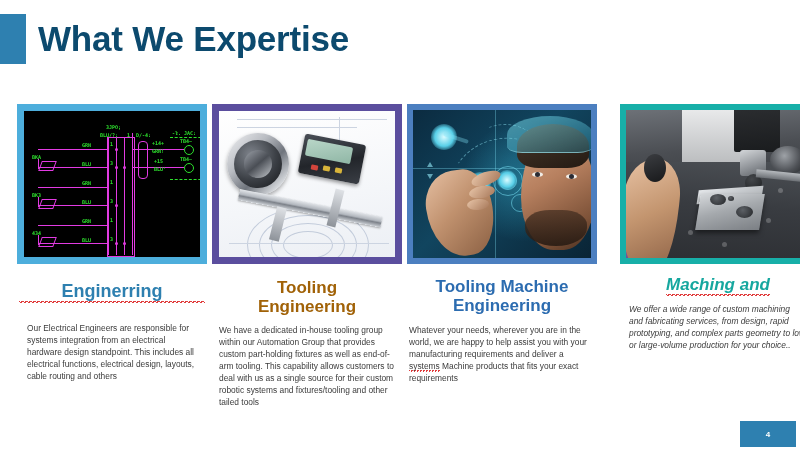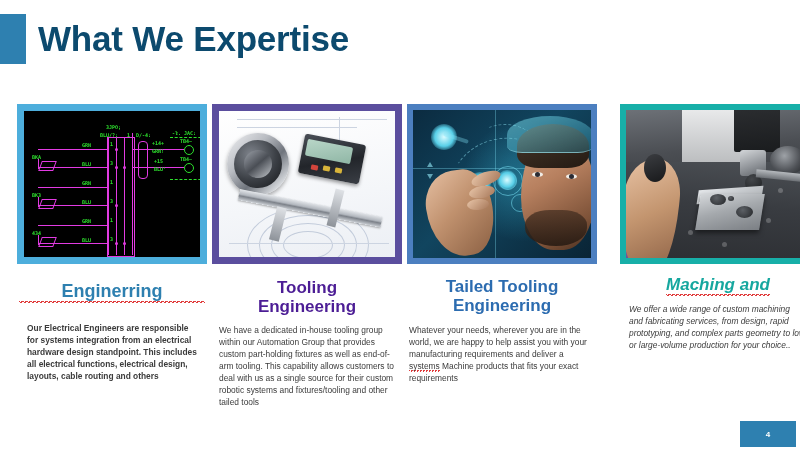--- a/index.html
+++ b/index.html
@@ -384,21 +384,21 @@
 
   
   .card-heading {
     text-align: center;
     font-weight: bold;
     line-height: 1.12;
     margin-top: 14px;
     padding: 0 2px;
   }
   .card-0 .card-heading { color: #2E80B0; font-size: 18px; margin-top: 17px; }
-  .card-1 .card-heading { color: #4c1d95; font-size: 17px; margin-top: 14px; }
+  .card-1 .card-heading { color: #a16207; font-size: 17px; margin-top: 14px; }
   .card-2 .card-heading { color: #2C6CB0; font-size: 17px; margin-top: 13px; }
   .card-3 .card-heading { color: #16A79F; font-size: 17px; margin-top: 11px; }
 
   .card-0 .card-heading .line2,
   .card-2 .card-heading .line2 { display: block; }
 
   
   .misspelled {
     background-image: repeating-linear-gradient(
       135deg,
@@ -410,21 +410,21 @@
     padding-bottom: 2px;
   }
 
   
   .card-body {
     font-size: 8.4px;
     line-height: 1.42;
     color: #3B3B3B;
     text-align: left;
   }
-  .card-0 .card-body { margin-top: 20px; padding: 0 8px 0 10px; font-weight: bold; }
+  .card-0 .card-body { margin-top: 20px; padding: 0 8px 0 10px; }
   .card-1 .card-body { margin-top: 9px;  padding: 0 8px 0 7px; }
   .card-2 .card-body { margin-top: 10px; padding: 0 8px 0 2px; }
   .card-3 .card-body { margin-top: 10px; padding: 0 10px 0 9px; }
 
   .card-body .sp {
     background-image: repeating-linear-gradient(
       135deg,
       #e03c3c 0px, #e03c3c 1px,
       transparent 1px, transparent 2px);
     background-repeat: repeat-x;
@@ -590,21 +590,21 @@
         <div class="face-pupil" style="right:51px; top:62px;"></div>
         <div class="face-pupil" style="right:17px; top:64px;"></div>
         <div class="face-beard"></div>
         <div class="hand-shape"></div>
         <div class="finger" style="left:58px; top:62px; width:30px; height:13px; transform:rotate(-18deg);"></div>
         <div class="finger" style="left:56px; top:76px; width:26px; height:12px; transform:rotate(-10deg);"></div>
         <div class="finger" style="left:54px; top:89px; width:22px; height:11px; transform:rotate(-4deg);"></div>
       </div>
     </div>
     <div class="card-heading">
-      <span>Tailed Tooling</span>
+      <span>Tooling Machine</span>
       <span class="line2">Engineering</span>
     </div>
     <div class="card-body"><span>Whatever your needs, wherever you are in the world, we are happy to help assist you with your manufacturing requirements and deliver a </span><span class="sp">systems</span><span> Machine products  that fits your exact requirements</span></div>
   </div>
 
   <div class="card card-3">
     <div class="card-image">
       <div class="img-inner machining">
         <div class="mc-bg-wall"></div>
         <div class="mc-table"></div>

